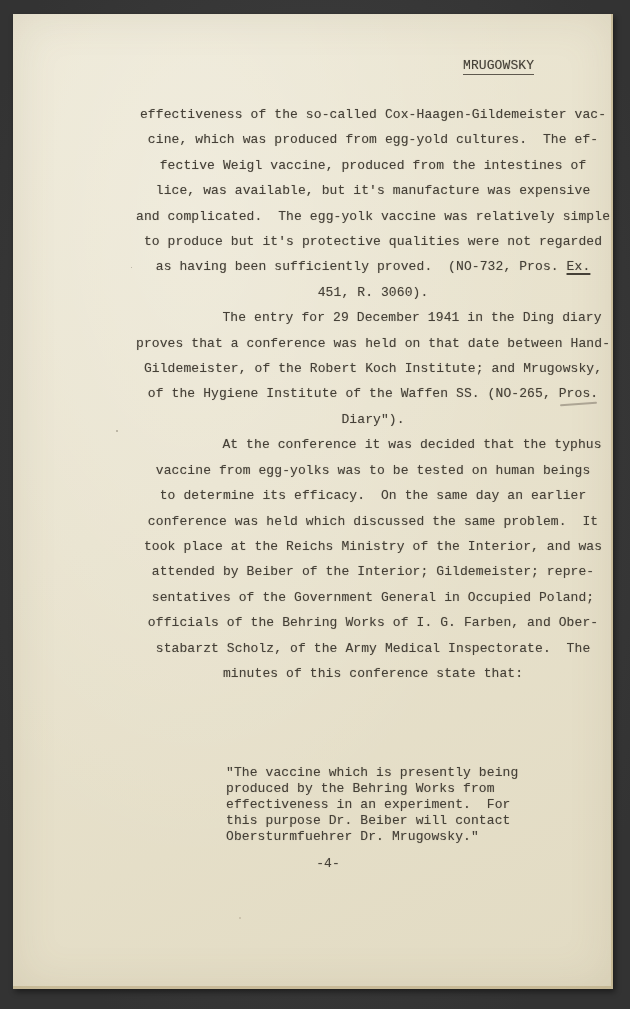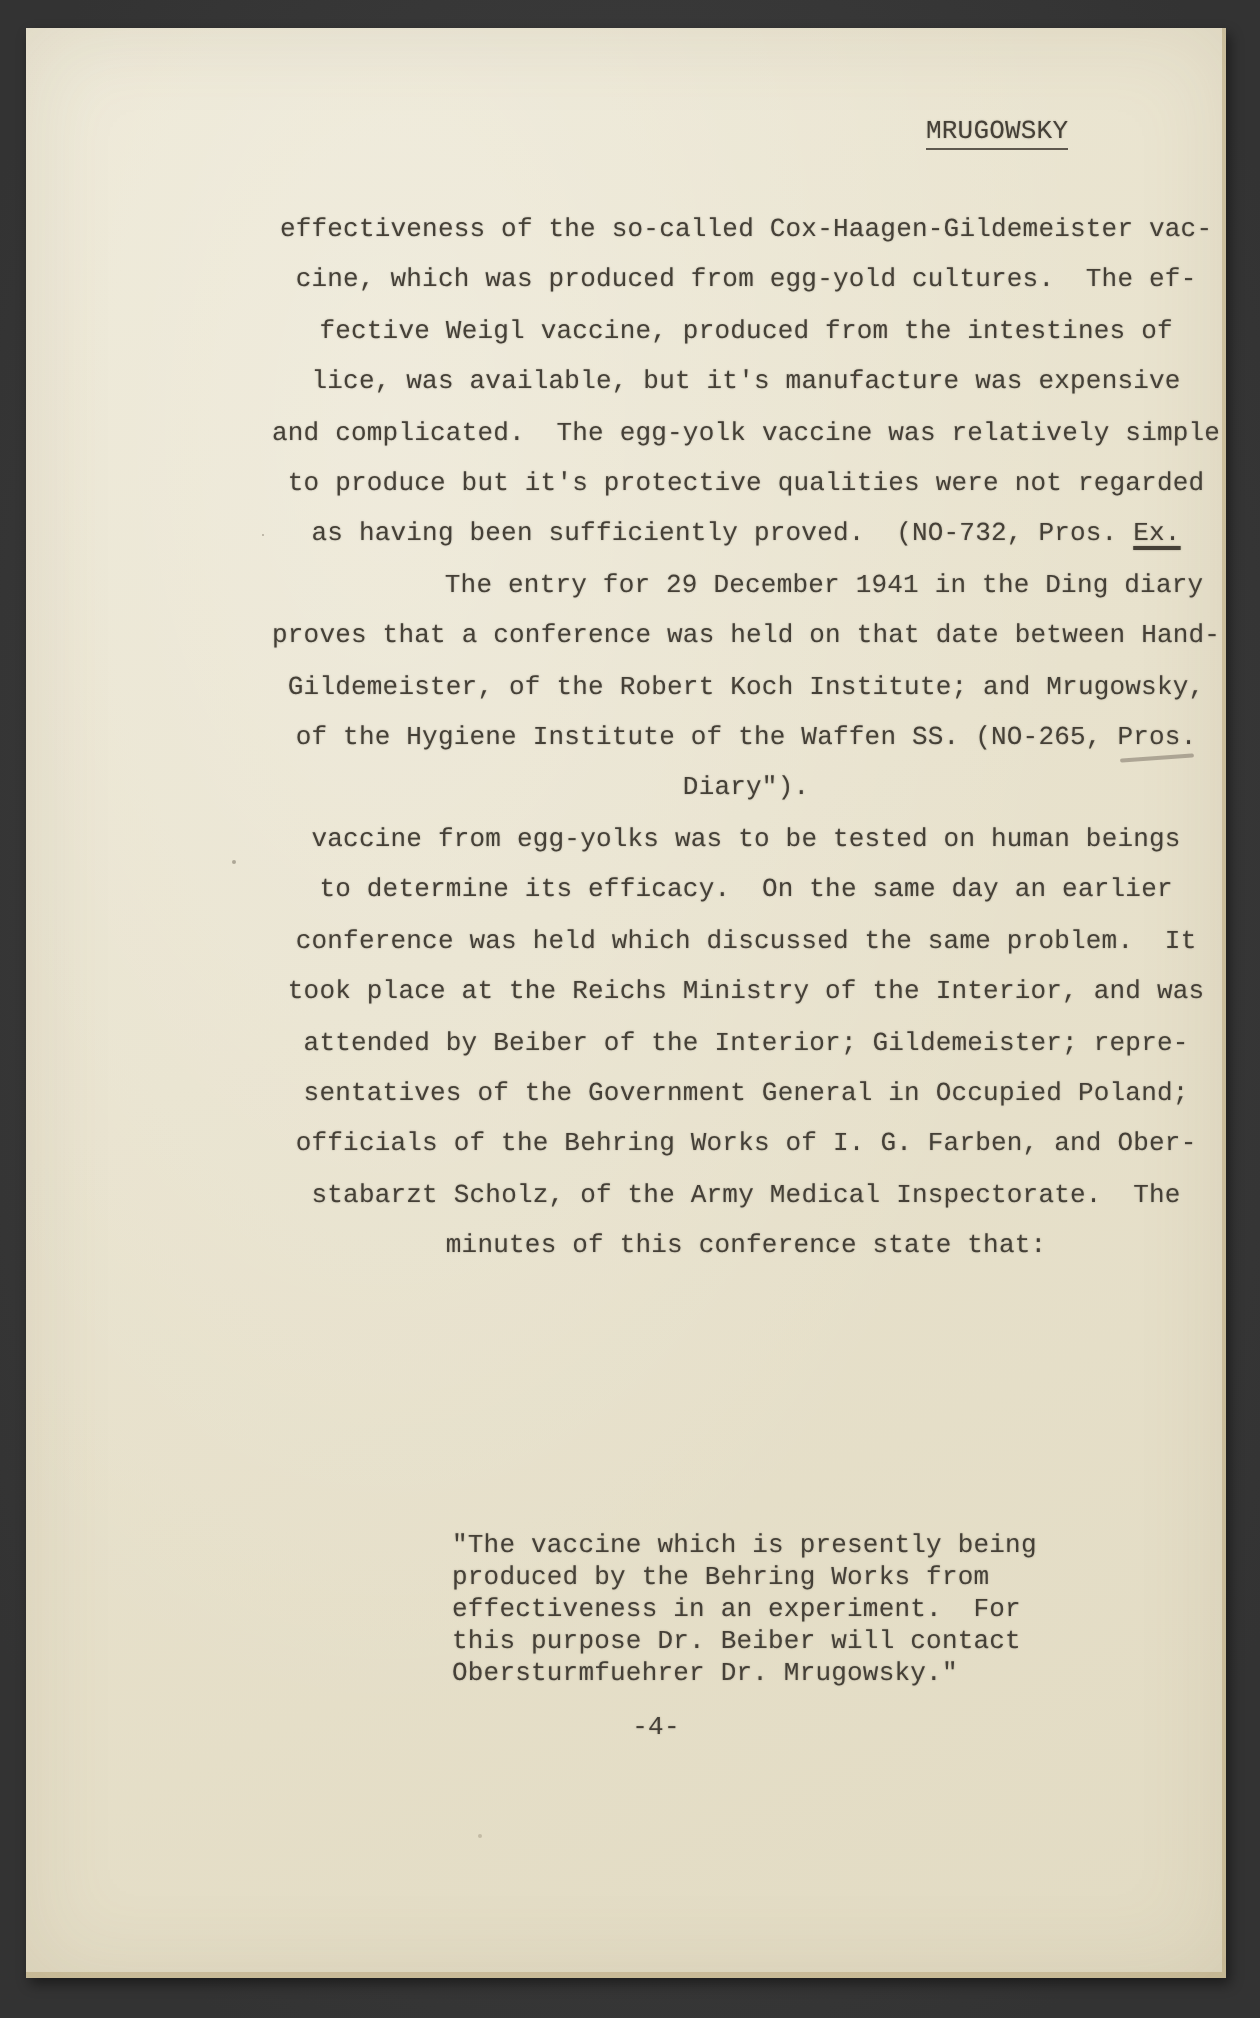--- a/index.html
+++ b/index.html
@@ -98,31 +98,33 @@
   <div class="body-text ink">
 
     <div>
       <div class="line">effectiveness of the so-called Cox-Haagen-Gildemeister vac-</div>
       <div class="line">cine, which was produced from egg-yold cultures.  The ef-</div>
       <div class="line">fective Weigl vaccine, produced from the intestines of</div>
       <div class="line">lice, was available, but it's manufacture was expensive</div>
       <div class="line">and complicated.  The egg-yolk vaccine was relatively simple</div>
       <div class="line">to produce but it's protective qualities were not regarded</div>
       <div class="line"><span>as having been sufficiently proved.  (NO-732, Pros. </span><span class="typed-underline">Ex.</span></div>
+      <div class="line">451, R. 3060).</div>
     </div>
 
     <div>
       <div class="line indent">The entry for 29 December 1941 in the Ding diary</div>
       <div class="line">proves that a conference was held on that date between Hand-</div>
       <div class="line">Gildemeister, of the Robert Koch Institute; and Mrugowsky,</div>
       <div class="line"><span>of the Hygiene Institute of the Waffen SS. (NO-265, </span><span class="pencil-rel">Pros.</span></div>
       <div class="line">Diary").</div>
     </div>
 
     <div>
+      <div class="line indent">At the conference it was decided that the typhus</div>
       <div class="line">vaccine from egg-yolks was to be tested on human beings</div>
       <div class="line">to determine its efficacy.  On the same day an earlier</div>
       <div class="line">conference was held which discussed the same problem.  It</div>
       <div class="line">took place at the Reichs Ministry of the Interior, and was</div>
       <div class="line">attended by Beiber of the Interior; Gildemeister; repre-</div>
       <div class="line">sentatives of the Government General in Occupied Poland;</div>
       <div class="line">officials of the Behring Works of I. G. Farben, and Ober-</div>
       <div class="line">stabarzt Scholz, of the Army Medical Inspectorate.  The</div>
       <div class="line">minutes of this conference state that:</div>
     </div>

